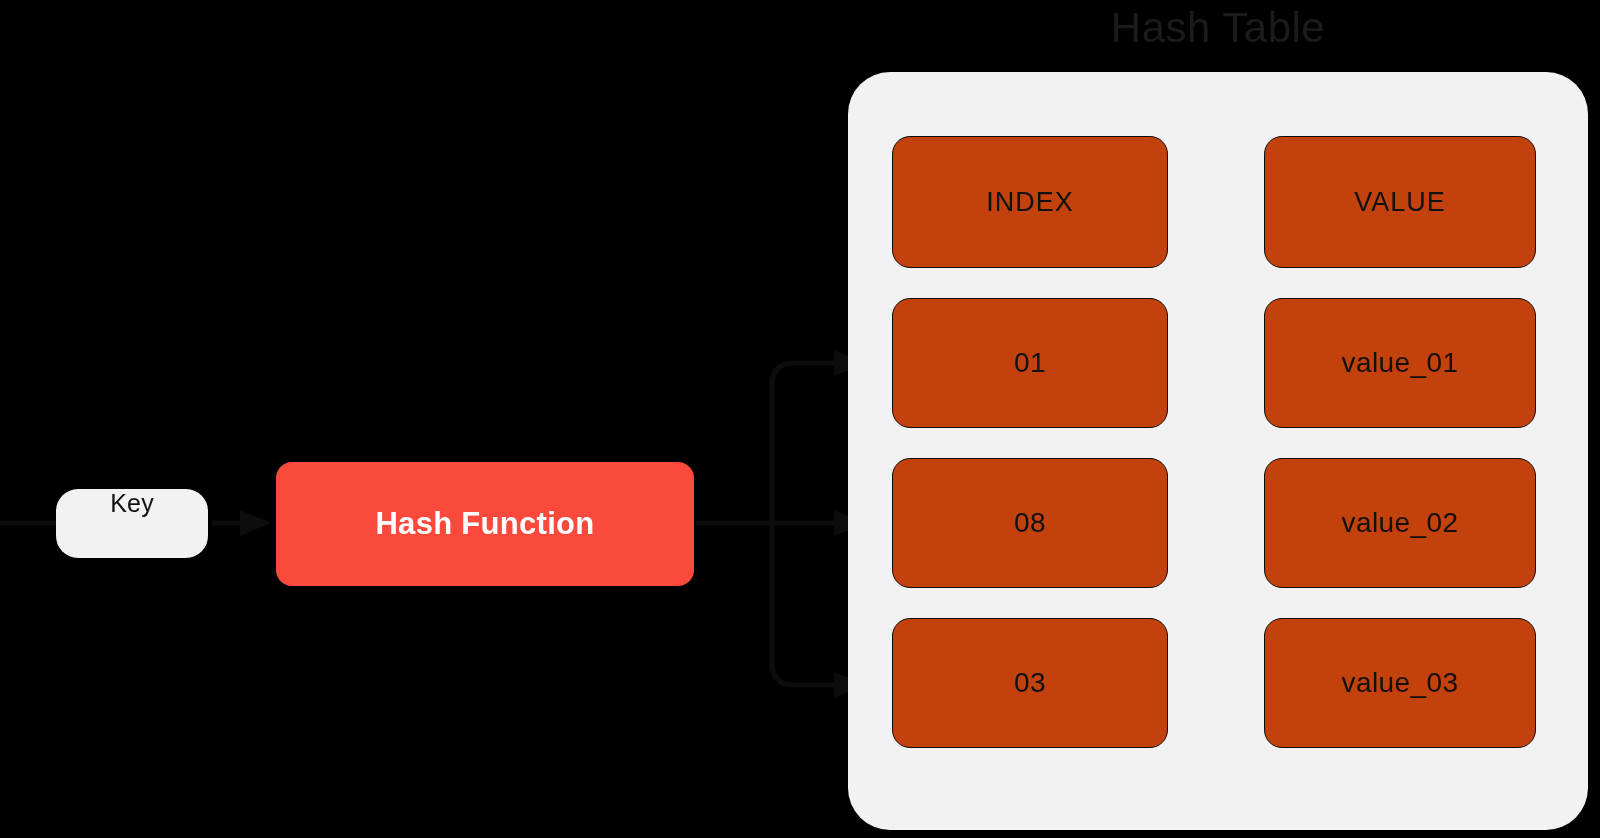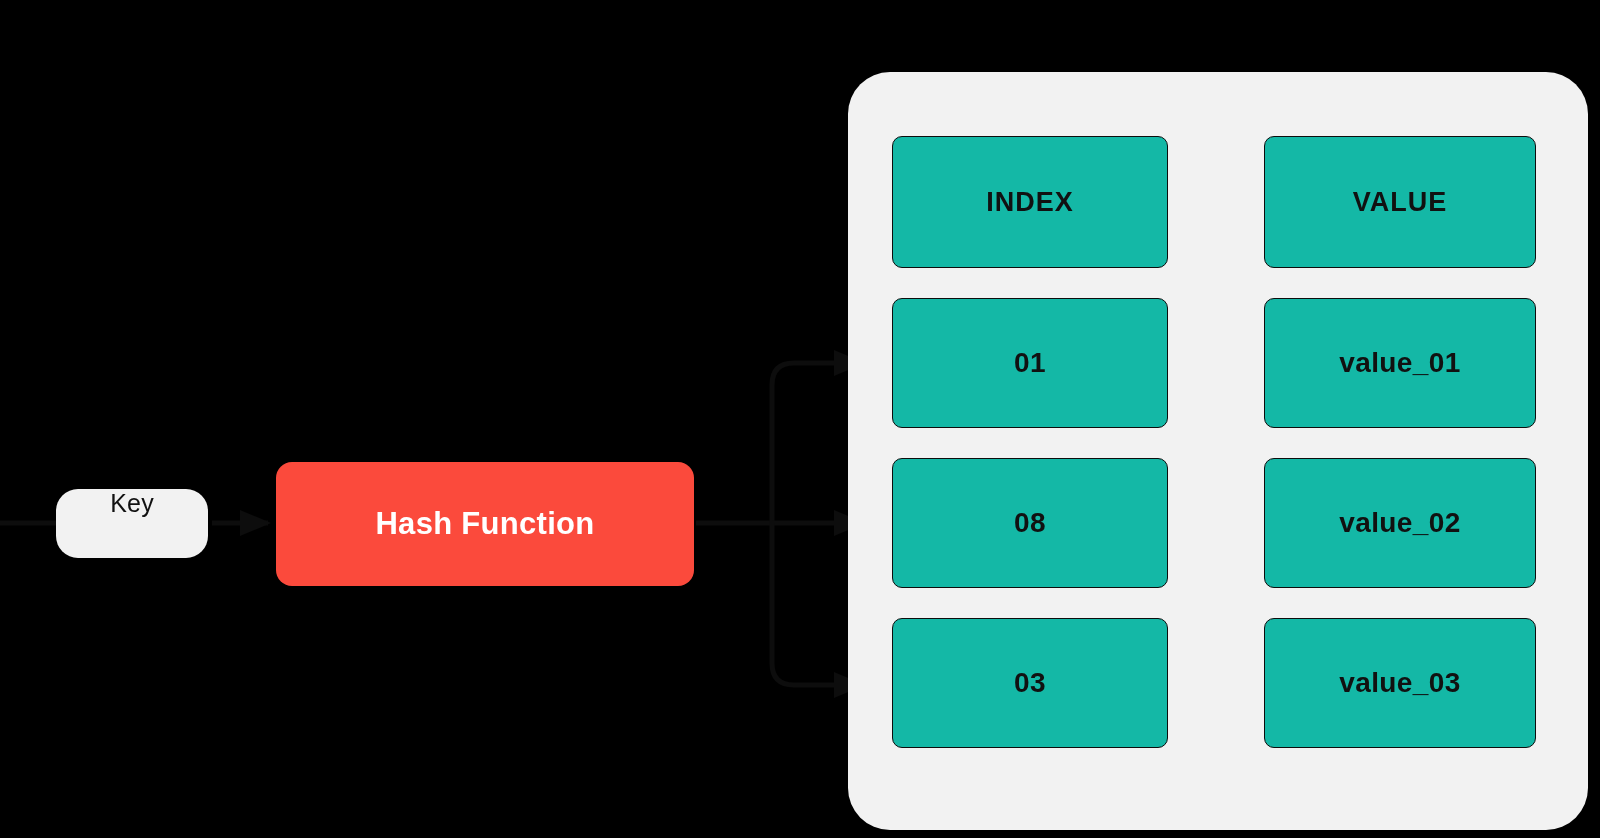--- a/index.html
+++ b/index.html
@@ -84,29 +84,29 @@
   }
   .row {
     display: flex;
     justify-content: space-between;
   }
   .row + .row { margin-top: 30px; }
 
   .cell {
     box-sizing: border-box;
     height: 130px;
-    background: #14b8a6;
+    background: #c2410c;
     border: 1.6px solid #0d0d0d;
-    border-radius: 10px;
+    border-radius: 18px;
     display: flex;
     align-items: center;
     justify-content: center;
     color: #111111;
     font-size: 28px;
-    font-weight: 700;
+    font-weight: 400;
     letter-spacing: 0.4px;
   }
   .cell.index { width: 276px; }
   .cell.value { width: 272px; }
   .row.header .cell { font-size: 27px; letter-spacing: 1px; }
   .row.header .cell.index,
   .row.header .cell.value { height: 132px; }
 
   
   #wires {
@@ -144,20 +144,21 @@
   </svg>
 
   <div class="key-box">
     <span>Key</span>
   </div>
 
   <div class="hash-fn-box">
     <span>Hash Function</span>
   </div>
 
+  <div class="table-title">Hash Table</div>
 
   <div class="table-panel"></div>
 
   <div class="grid">
 
     <div class="row header">
       <div class="cell index">INDEX</div>
       <div class="cell value">VALUE</div>
     </div>
 

